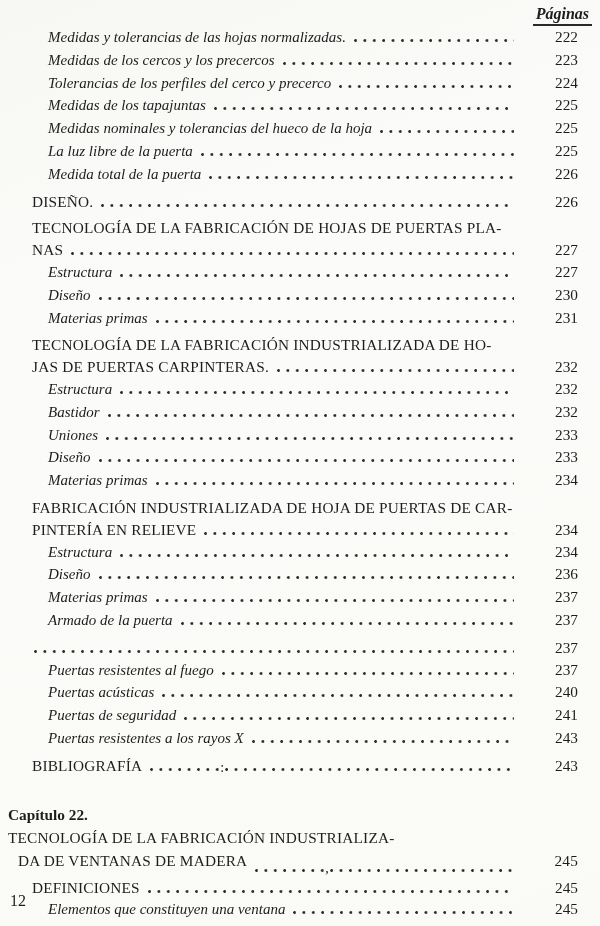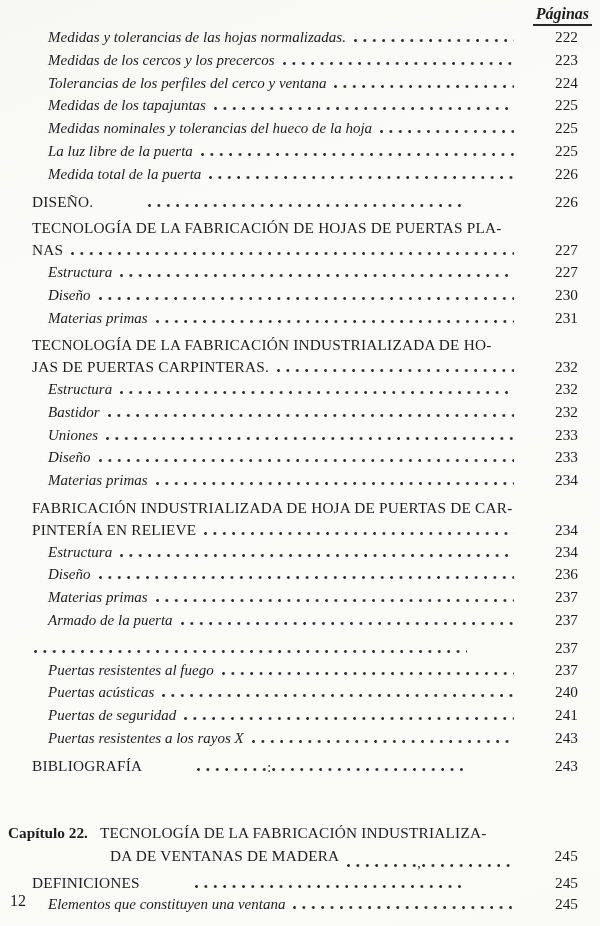--- a/index.html
+++ b/index.html
@@ -24,41 +24,41 @@
   .toc{
     position:absolute;top:26px;left:32px;width:546px;
   }
   .row{
     display:flex;align-items:baseline;
     line-height:21.8px;font-size:15.3px;white-space:nowrap;
   }
   .row.sub{font-size:15px;justify-content:flex-end;}
   .row.sub .label{margin-left:16px;font-style:italic;}
   .row.main .label{letter-spacing:0.2px;}
-  .mt{margin-top:5px;gap:47px;}
+  .mt{margin-top:5px;}
   .wrapline{
     display:block;line-height:21.8px;font-size:15.3px;
     letter-spacing:0.2px;white-space:nowrap;
   }
   .label{padding-right:6px;}
   .leader{
     flex:1 1 auto;height:3px;position:relative;min-width:12px;
     background-image:radial-gradient(circle at 1.5px 1.5px, #2b2b2b 1.15px, rgba(0,0,0,0) 1.6px);
     background-size:9.4px 3px;background-repeat:repeat-x;background-position:left bottom;
     margin-left:2px;
   }
   .leader .mark{
     position:absolute;bottom:-4px;left:70px;
     font-size:14px;line-height:1;font-style:normal;color:#222;
   }
   .pagenum{
     flex:0 0 auto;width:64px;text-align:right;font-size:15.3px;
   }
   
-  .chapter{display:flex;margin-left:-24px;margin-top:44px;}
+  .chapter{display:flex;margin-left:-24px;margin-top:26px;flex-direction:column;}
   .chapter-label{
     flex:0 0 auto;width:92px;font-weight:700;font-size:15.3px;line-height:23px;
     white-space:nowrap;
   }
   .chapter-body{flex:1 1 auto;font-size:15.3px;letter-spacing:0.2px;}
   .chapter-line1{line-height:23px;white-space:nowrap;}
   .chapter-line2{display:flex;align-items:flex-end;line-height:23px;padding-left:10px;white-space:nowrap;}
   
   .footer-num{
     position:absolute;left:10px;bottom:16px;font-size:16px;
@@ -78,21 +78,21 @@
         <span class="label">Medidas y tolerancias de las hojas normalizadas.</span>
         <div class="leader"></div>
         <span class="pagenum">222</span>
       </div>
       <div class="row sub">
         <span class="label">Medidas de los cercos y los precercos</span>
         <div class="leader"></div>
         <span class="pagenum">223</span>
       </div>
       <div class="row sub">
-        <span class="label">Tolerancias de los perfiles del cerco y ventana</span>
+        <span class="label">Tolerancias de los perfiles del cerco y precerco</span>
         <div class="leader"></div>
         <span class="pagenum">224</span>
       </div>
       <div class="row sub">
         <span class="label">Medidas de los tapajuntas</span>
         <div class="leader"></div>
         <span class="pagenum">225</span>
       </div>
       <div class="row sub">
         <span class="label">Medidas nominales y tolerancias del hueco de la hoja</span>

